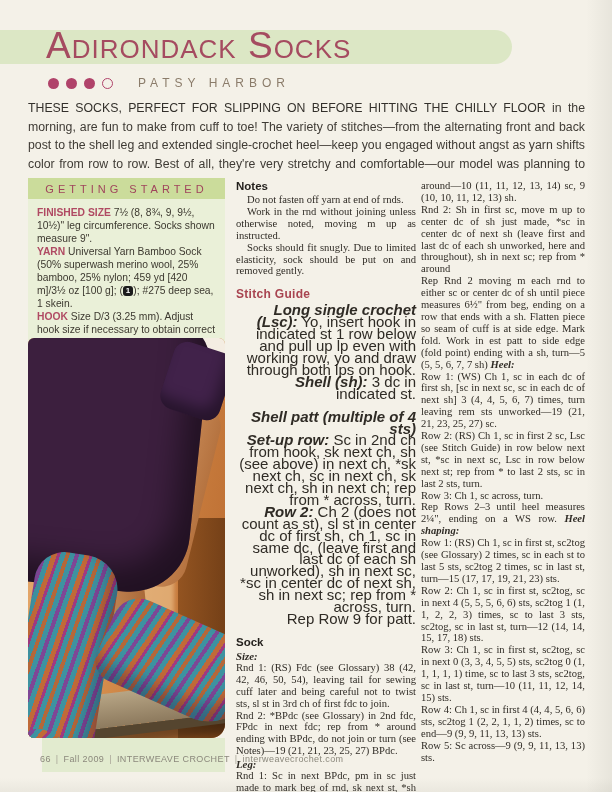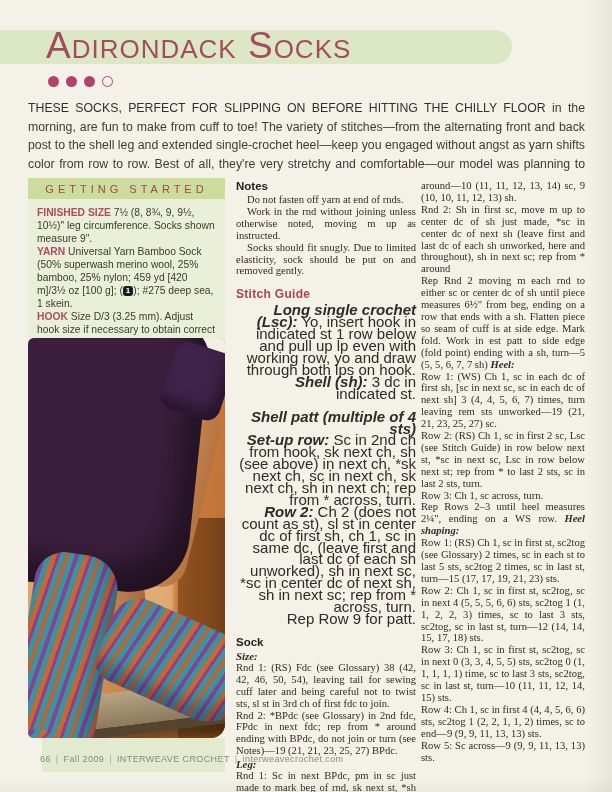--- a/index.html
+++ b/index.html
@@ -91,20 +91,21 @@
 <div class="page">
 
   <div class="title-band"></div>
   <div class="page-title">Adirondack Socks</div>
 
   <div class="byline-row">
     <span class="dot"></span>
     <span class="dot"></span>
     <span class="dot"></span>
     <span class="dot empty"></span>
+    <span class="byline">PATSY HARBOR</span>
   </div>
 
   <p class="intro"><span class="lead">THESE SOCKS, PERFECT FOR SLIPPING ON BEFORE HITTING THE CHILLY FLOOR</span><span> in the morning, are fun to make from cuff to toe! The variety of stitches—from the alternating front and back post to the shell leg and extended single-crochet heel—keep you engaged without angst as yarn shifts color from row to row. Best of all, they're very stretchy and comfortable—our model was planning to make a pair for herself.</span></p>
 
   <div class="gs-box">
     <div class="gs-header">GETTING STARTED</div>
     <div class="gs-body">
       <span class="gs-label">FINISHED SIZE</span><span> 7½ (8, 8¾, 9, 9½, 10½)" leg circumference. Socks shown measure 9".</span><br>
       <span class="gs-label">YARN</span><span> Universal Yarn Bamboo Sock (50% superwash merino wool, 25% bamboo, 25% nylon; 459 yd [420 m]/3½ oz [100 g]; (</span><span class="yarn-weight">1</span><span>); #275 deep sea, 1 skein.</span><br>
       <span class="gs-label">HOOK</span><span> Size D/3 (3.25 mm). Adjust hook size if necessary to obtain correct gauge.</span><br>

